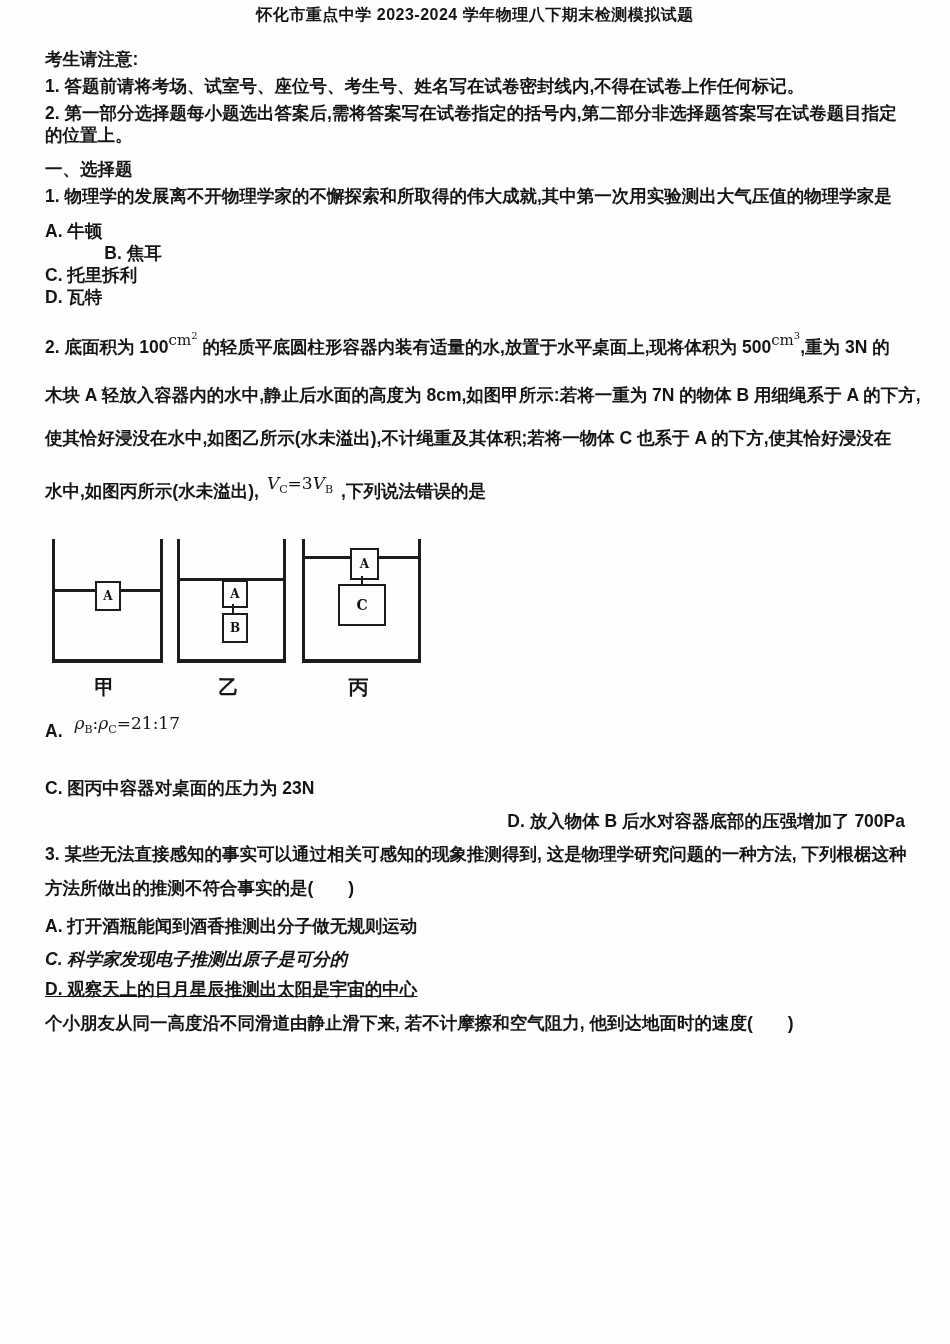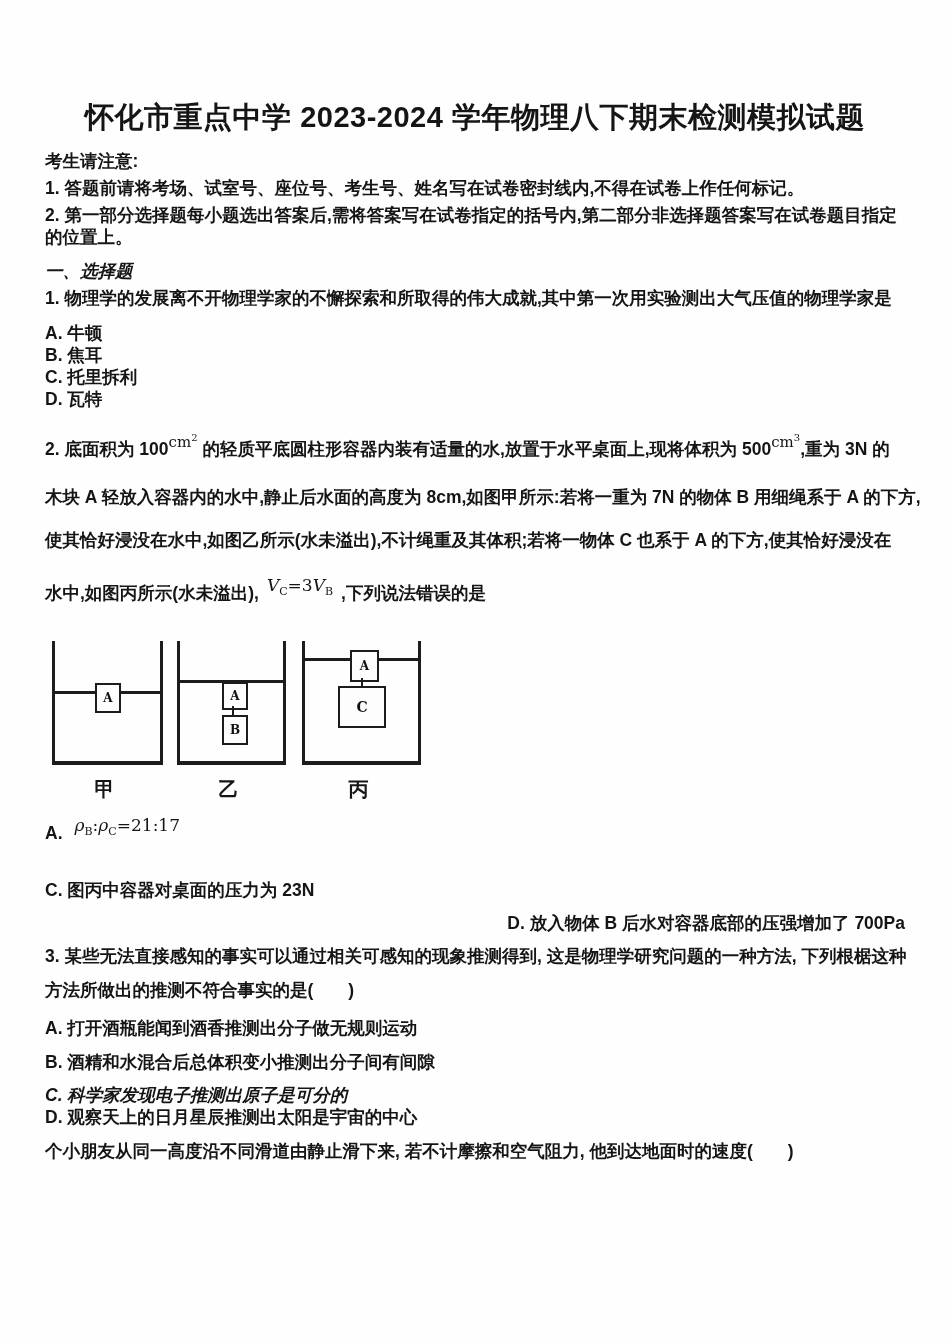--- a/index.html
+++ b/index.html
@@ -4,34 +4,34 @@
 <style>
   html,body{margin:0;padding:0;background:#ffffff;}
   .page{
     width:950px;height:1344px;background:#fefefe;overflow:hidden;position:relative;
     font-family:"Liberation Sans","DejaVu Sans",sans-serif;
     color:#151515;font-weight:600;font-size:17.5px;
   }
   .content{padding:0 45px;}
   .t-line{line-height:22px;white-space:nowrap;}
   .title{
-    margin-top:102px;line-height:30px;text-align:center;
-    font-size:29px;font-weight:800;letter-spacing:0.5px;white-space:nowrap;
+    line-height:30px;text-align:center;
+    font-size:16px;font-weight:800;letter-spacing:0.5px;white-space:nowrap;
   }
-  .sec-head{font-weight:800;font-style:italic;}
+  .sec-head{font-weight:800;}
   
   .math{font-family:"DejaVu Serif","Liberation Serif",serif;font-weight:500;position:relative;top:-8px;font-size:17px;}
   .math i{font-style:italic;font-weight:500;}
   .math .msub{font-size:11px;position:relative;top:4px;}
   .unit{font-family:"DejaVu Serif","Liberation Serif",serif;font-weight:500;position:relative;top:-8px;font-size:15px;}
   .sup{font-size:10px;vertical-align:super;line-height:0;}
   
   .optrow{display:flex;flex-direction:column;}
   .optrow .o1{width:167px;}
-  .optrow .o2{width:176px;}
+  .optrow .o2{width:176px;text-align:center;}
   .optrow .o3{width:164px;}
   
   .figure{position:relative;height:165px;margin-top:31px;}
   .vessel{position:absolute;top:3px;height:120px;
     border-left:3px solid #1c1c1c;border-right:3px solid #1c1c1c;border-bottom:4px solid #1c1c1c;}
   .vessel-jia{left:7px;width:105px;}
   .vessel-yi{left:132px;width:103px;}
   .vessel-bing{left:257px;width:113px;}
   .water{position:absolute;left:0;right:0;border-top:3px solid #1c1c1c;}
   .block{position:absolute;border:2.5px solid #1c1c1c;background:#fdfdfd;
@@ -96,20 +96,19 @@
       <div class="fig-label fl-bing">丙</div>
     </div>
 
     <div class="t-line" style="margin-top:19px;"><span>A.</span><span class="math" style="margin-left:12px;"><i>ρ</i><span class="msub">B</span><span>:</span><i>ρ</i><span class="msub">C</span><span>=21:17</span></span></div>
     <div class="t-line" style="margin-top:32px;">C. 图丙中容器对桌面的压力为 23N</div>
     <div class="t-line" style="margin-top:11px;text-align:right;">D. 放入物体 B 后水对容器底部的压强增加了 700Pa</div>
 
     <div class="t-line" style="margin-top:11px;">3. 某些无法直接感知的事实可以通过相关可感知的现象推测得到, 这是物理学研究问题的一种方法, 下列根椐这种</div>
     <div class="t-line" style="margin-top:12px;">方法所做出的推测不符合事实的是(　　)</div>
     <div class="t-line" style="margin-top:16px;">A. 打开酒瓶能闻到酒香推测出分子做无规则运动</div>
-    <div class="t-line" style="margin-top:12px;">B. 酒精和水混合后总体积变小推测出分子间有间隙</div>
     <div class="t-line" style="margin-top:11px;font-style:italic;">C. 科学家发现电子推测出原子是可分的</div>
-    <div class="t-line" style="margin-top:0;">D. 观察天上的日月星辰推测出太阳是宇宙的中心</div>
+    <div class="t-line" style="margin-top:8px;text-decoration:underline;">D. 观察天上的日月星辰推测出太阳是宇宙的中心</div>
 
     <div class="t-line" style="margin-top:12px;">个小朋友从同一高度沿不同滑道由静止滑下来, 若不计摩擦和空气阻力, 他到达地面时的速度(　　)</div>
 
   </div>
 </div>
 
 </body></html>

